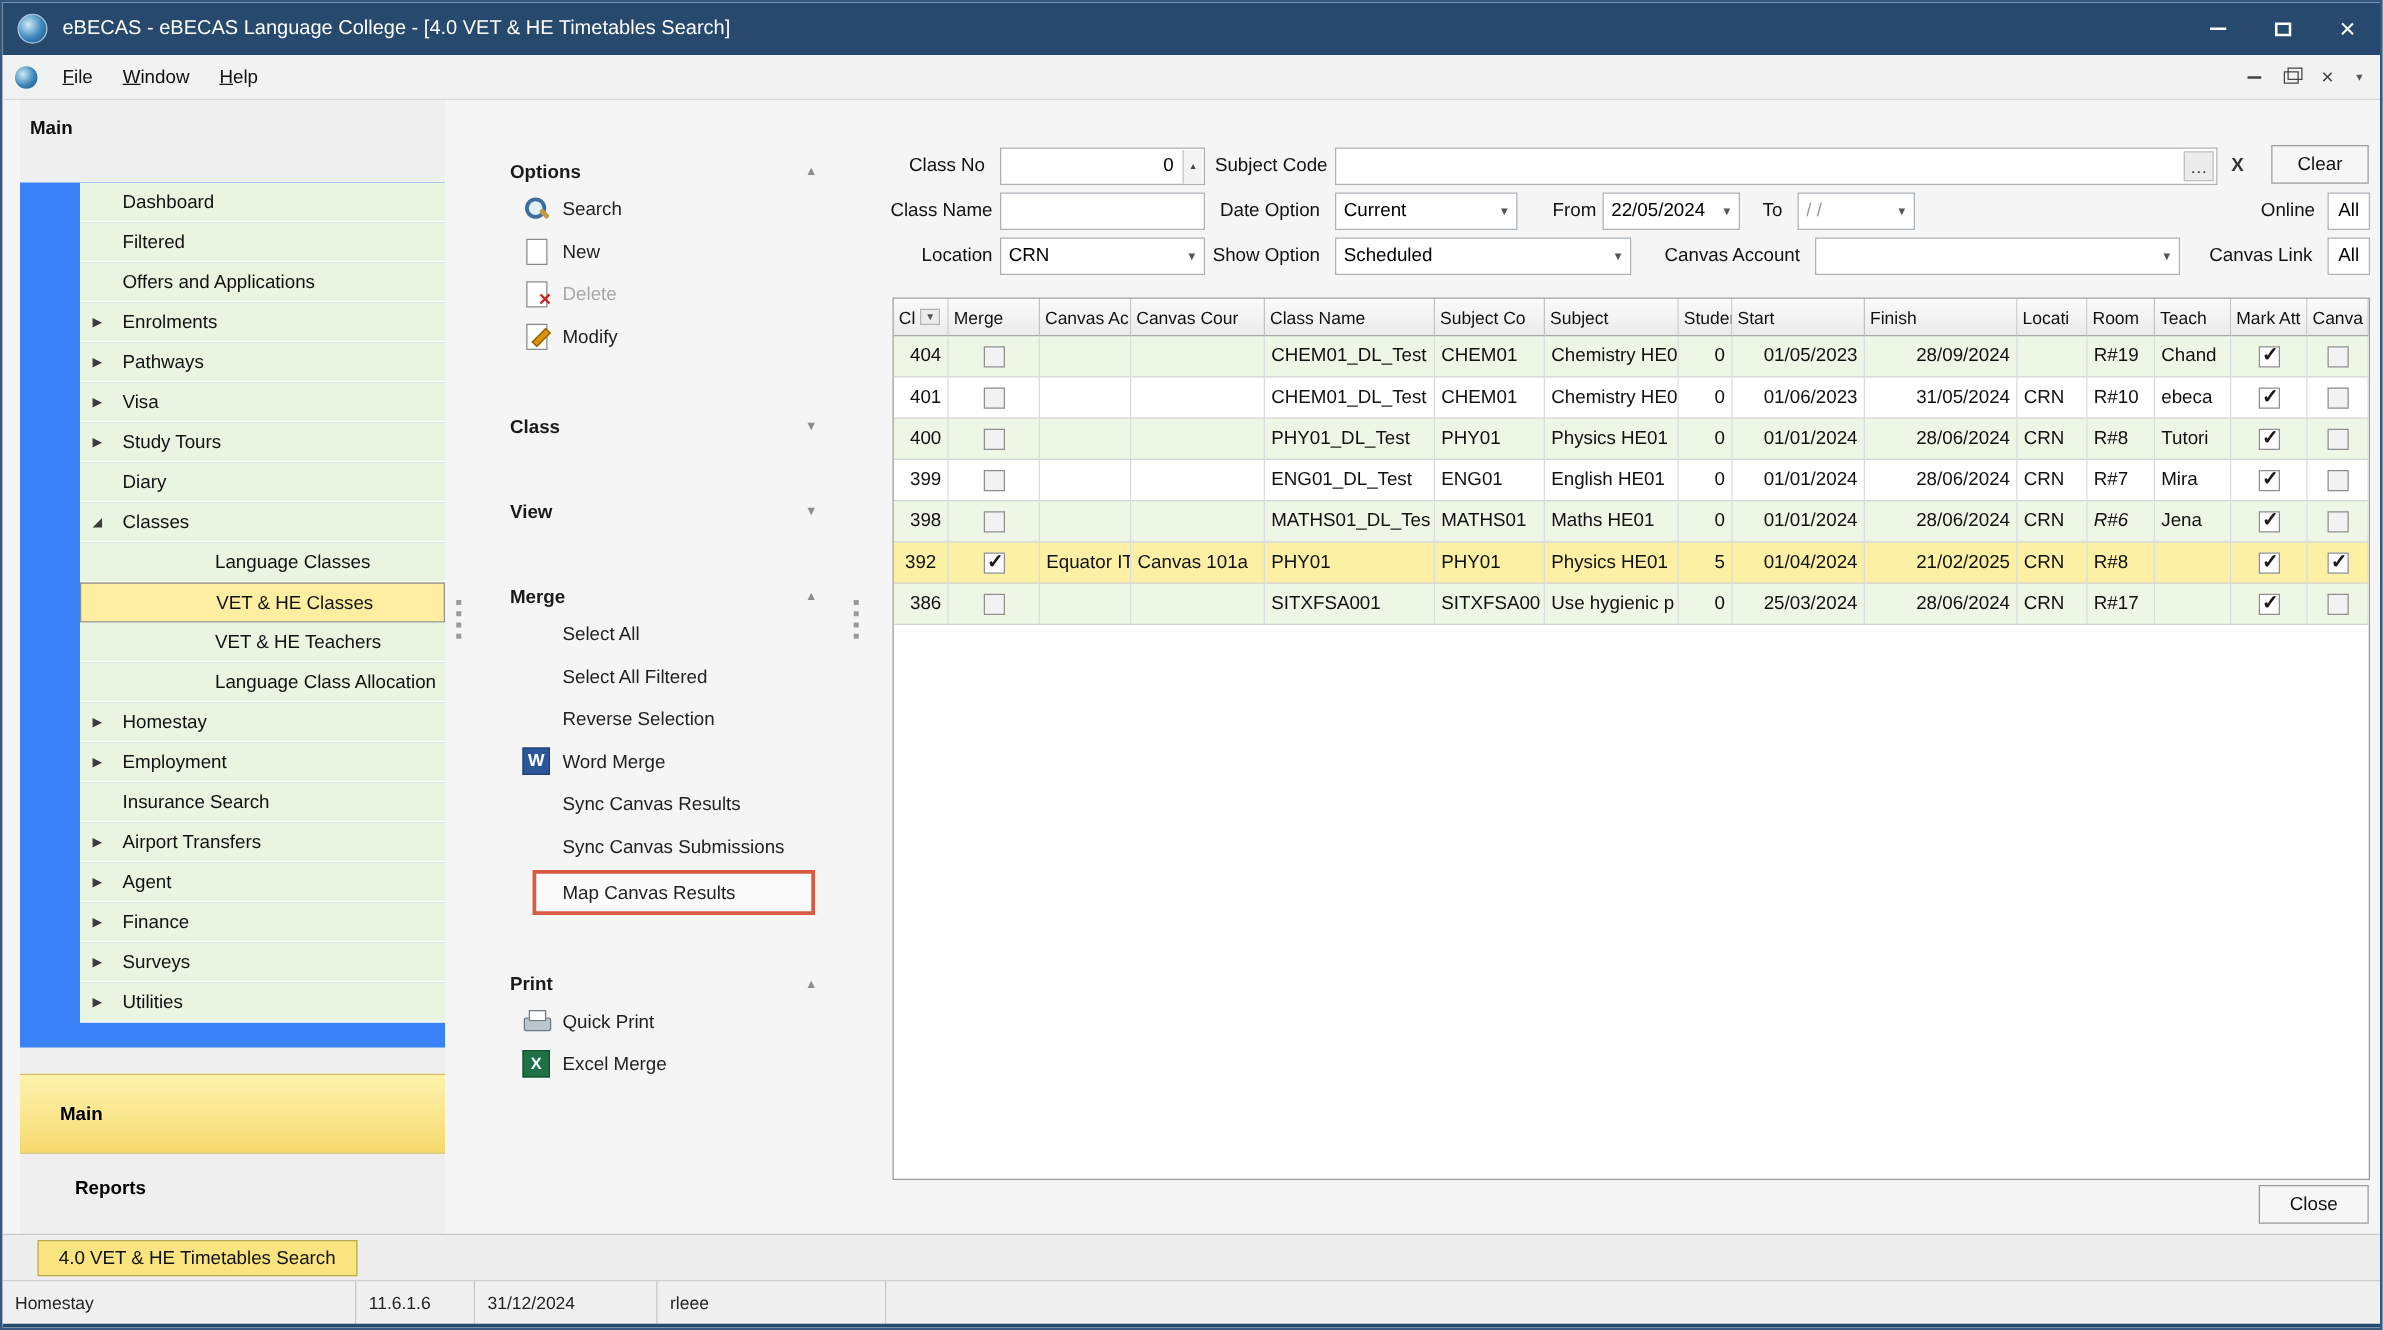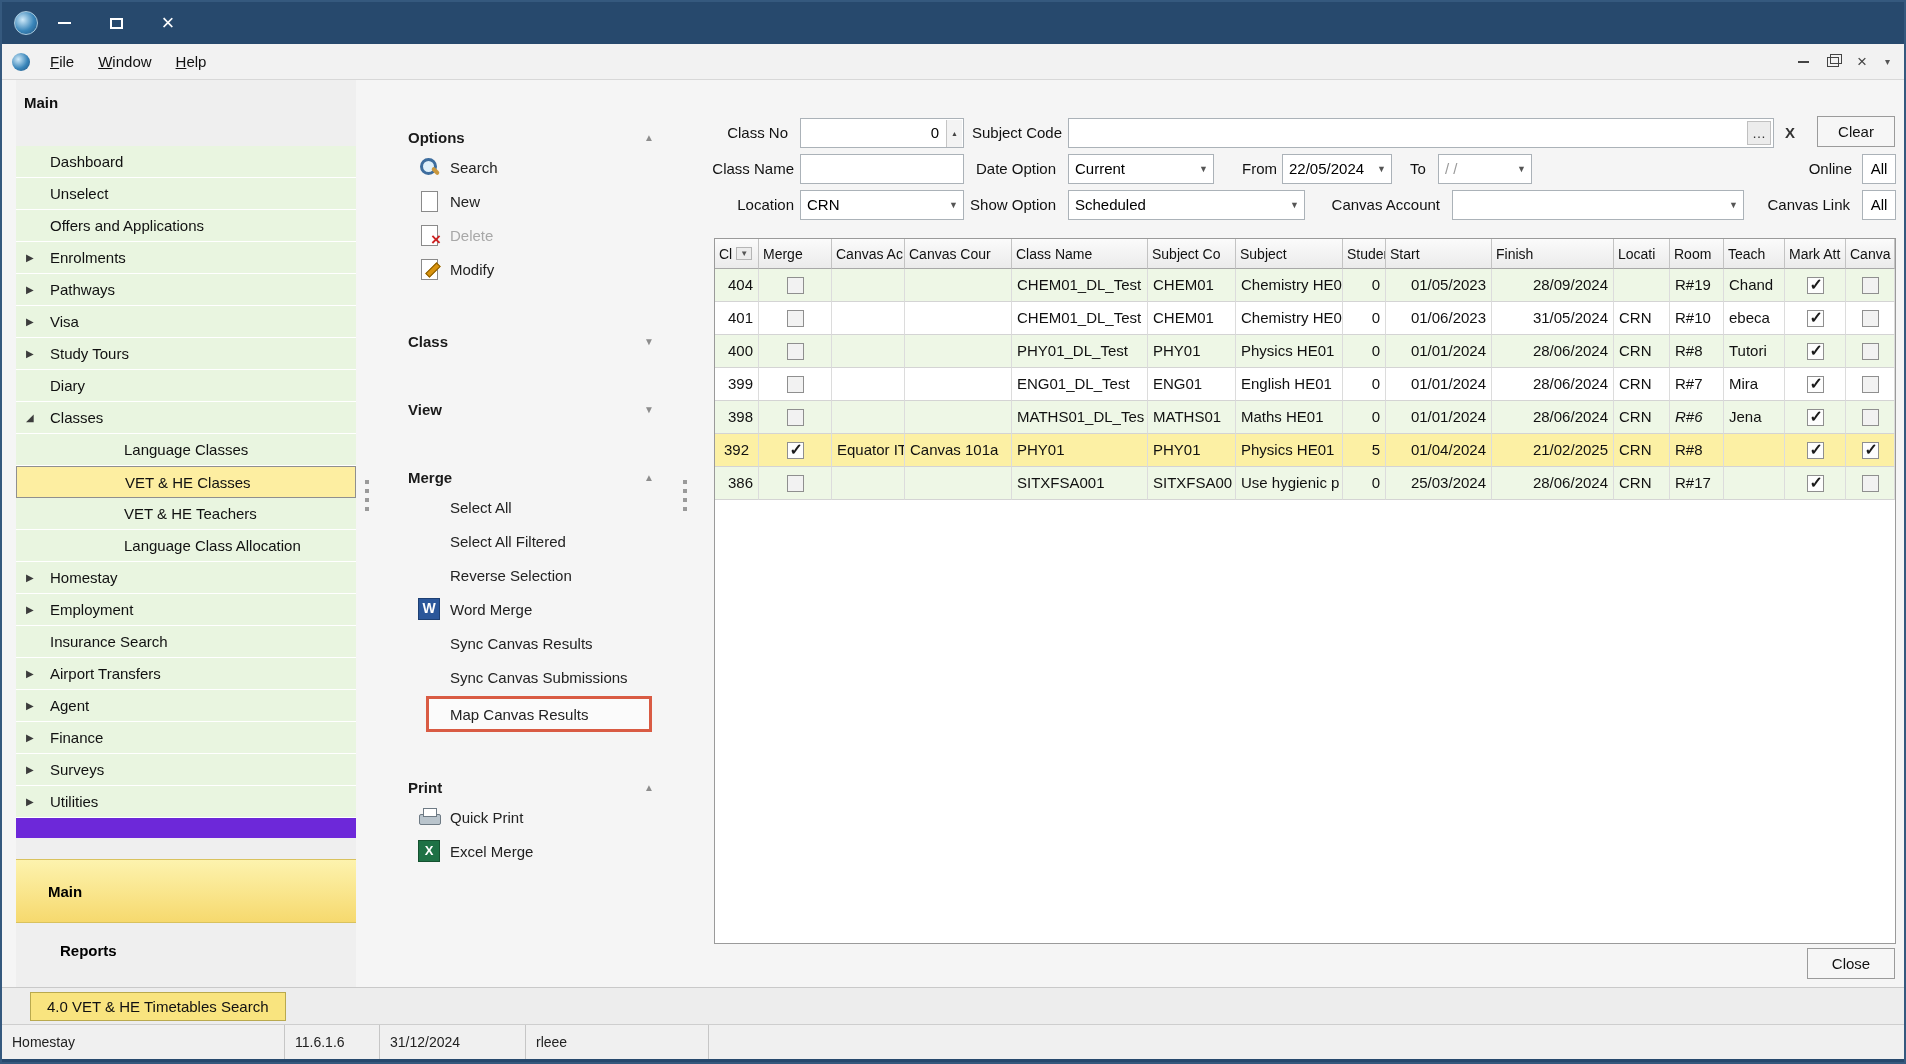--- a/index.html
+++ b/index.html
@@ -32,21 +32,21 @@
   .mdi-restore::before { content:""; position:absolute; left:2px; top:-4px; width:10px; height:8px; border:1px solid #444; }
   .mdi-close { font-size:17px; line-height:16px; }
   .mdi-drop { font-size:10px; color:#555; }
 
   
   .body { position:absolute; left:0; top:78px; right:0; height:907px; background:#f5f5f5; }
 
   
   .sidebar { position:absolute; left:14px; top:0; width:340px; bottom:0; background:#efefef; }
   .sidebar-header { position:absolute; left:0; top:14px; padding-left:8px; font-size:15px; font-weight:bold; color:#111; }
-  .tree { position:absolute; left:0; top:66px; right:0; height:692px; background:#6d28d9; overflow:hidden; }
+  .tree { position:absolute; left:0; top:66px; right:0; height:692px; background:#3b82f6; overflow:hidden;padding-left:48px; }
   .tree-item { height:32px; display:flex; align-items:center; background:#e9f5e0; border-bottom:1px solid #ffffff; font-size:15px; color:#111; position:relative; padding-left:34px; }
   .tree-item .arrow { position:absolute; left:10px; font-size:10px; color:#3c3c3c; }
   .tree-item.lvl1 { padding-left:108px; }
   .tree-item.selected { background:#fdeea1; border:1px solid #8f8f8f; }
   .sidebar-footer-main { position:absolute; left:0; right:0; top:779px; height:64px; background:linear-gradient(#fdf3ae,#f6d96e);
         border-top:1px solid #d9c25e; border-bottom:1px solid #d9c25e; font-weight:bold; font-size:15px; display:flex; align-items:center; padding-left:32px; }
   .sidebar-footer-reports { position:absolute; left:0; right:0; top:844px; bottom:0; font-weight:bold; font-size:15px; padding:18px 0 0 44px; background:#efefef; }
 
   
   .splitter { position:absolute; top:0; bottom:0; width:14px; }
@@ -117,20 +117,21 @@
   .status-cell.fill { flex:1; border-right:none; }
   .bottom-strip { position:absolute; left:0; bottom:0; right:0; height:3px; background:#27496d; }
 </style>
 </head>
 <body>
 
 <div class="window">
 
   <div class="titlebar">
     <div class="title-logo"></div>
+    <div class="title-text">eBECAS - eBECAS Language College - [4.0 VET &amp; HE Timetables Search]</div>
     <div class="win-controls">
       <div class="win-btn">
           <span class="glyph-min"></span>
         </div>
       <div class="win-btn">
           <span class="glyph-max"></span>
         </div>
       <div class="win-btn">
           <span class="glyph-close">×</span>
         </div>
@@ -154,21 +155,21 @@
 
   <div class="body">
 
     <div class="sidebar">
       <div class="sidebar-header">Main</div>
       <div class="tree">
           <div class="tree-item lvl0">
             <span class="lbl">Dashboard</span>
           </div>
           <div class="tree-item lvl0">
-            <span class="lbl">Unselect</span>
+            <span class="lbl">Filtered</span>
           </div>
           <div class="tree-item lvl0">
             <span class="lbl">Offers and Applications</span>
           </div>
           <div class="tree-item lvl0">
             <span class="arrow">▶</span>
             <span class="lbl">Enrolments</span>
           </div>
           <div class="tree-item lvl0">
             <span class="arrow">▶</span>

